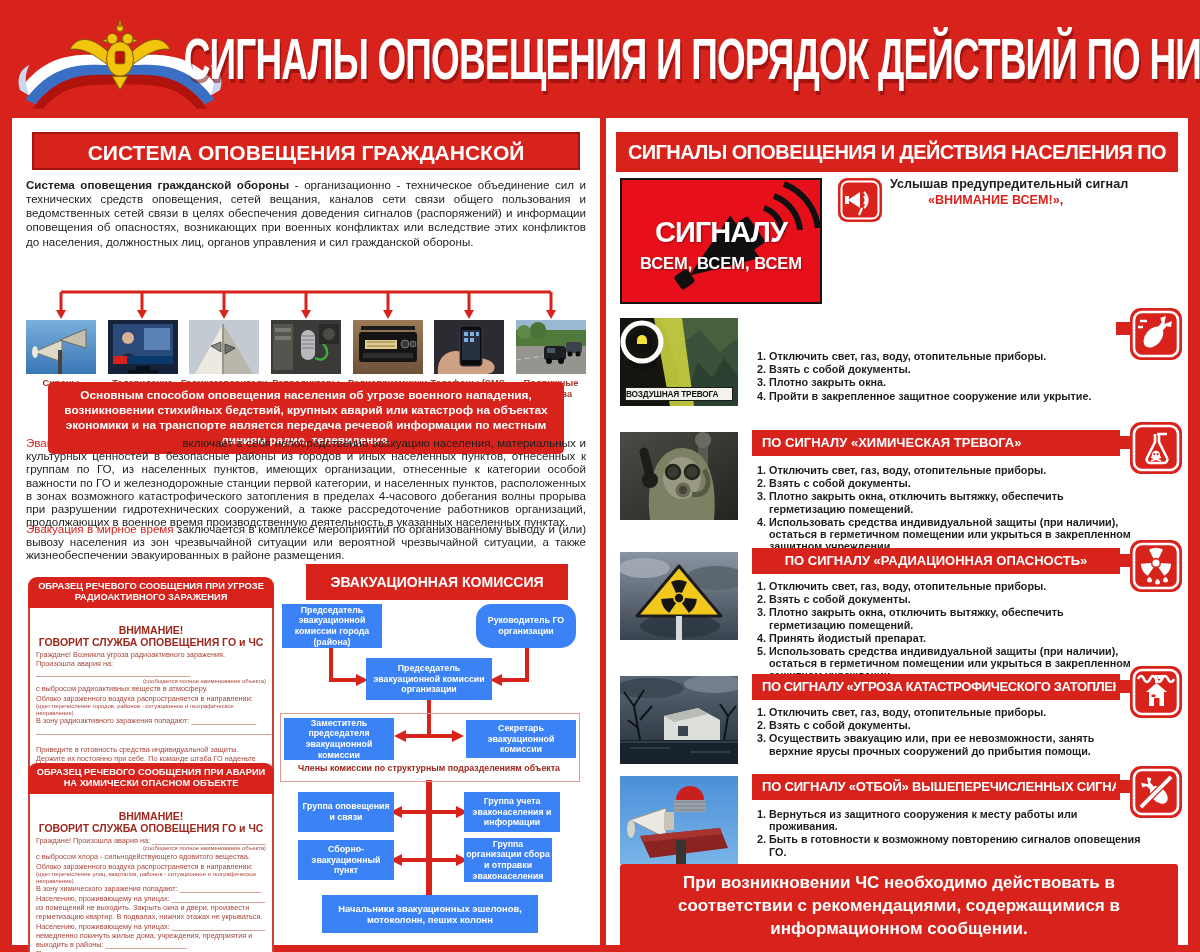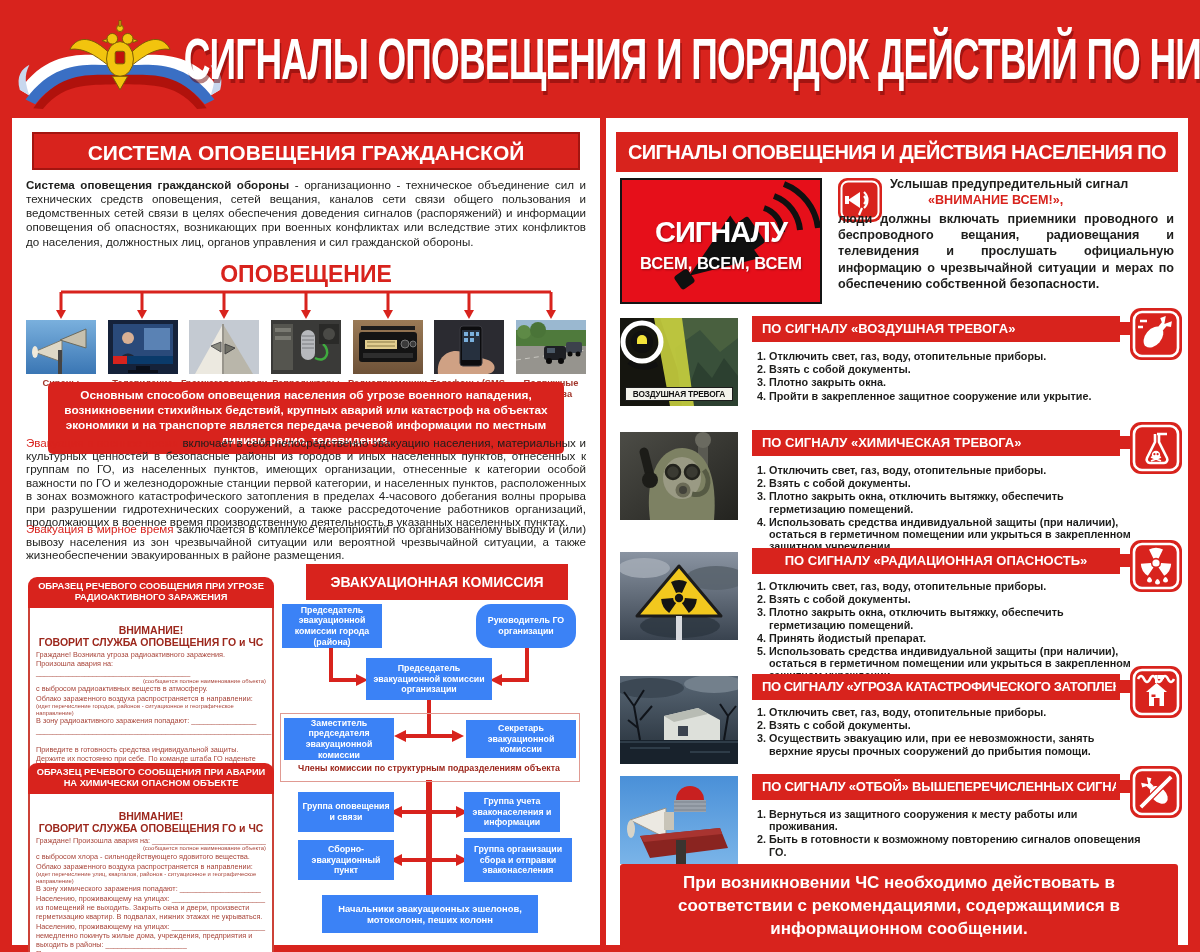--- a/index.html
+++ b/index.html
@@ -57,21 +57,21 @@
   .attn-txt .t2{color:#d8231d;margin-left:90px;margin-bottom:2px;}
   .attn-ico{position:absolute;left:232px;top:60px;width:44px;height:44px;}
   .sig-photo{position:absolute;left:14px;width:118px;height:88px;overflow:hidden;}
   .sig-hd{position:absolute;left:146px;width:368px;height:26px;background:#d8231d;color:#fff;font-weight:bold;font-size:13px;line-height:26px;padding-left:10px;box-sizing:border-box;white-space:nowrap;}
   .sig-hd.center{text-align:center;padding-left:0;}
   .sig-list{position:absolute;left:146px;width:372px;margin:0;padding:0 0 0 17px;color:#1d1d1b;font-weight:bold;font-size:10.8px;line-height:1.13;}
   .sig-list li{margin:0 0 1px 0;}
   .sig-tab{position:absolute;width:18px;height:13px;background:#d8231d;}
   .sig-ico{position:absolute;left:524px;width:52px;height:52px;}
   .photo-label{position:absolute;left:5px;right:5px;bottom:5px;background:#f3f3ec;border:1px solid #1c1c1c;color:#111;
-      font-size:8.3px;font-weight:bold;text-align:center;padding:1px 0;letter-spacing:-0.2px;}
+      font-size:8.3px;font-weight:bold;padding:1px 0;letter-spacing:-0.2px;}
   .footer-box{position:absolute;left:14px;top:746px;width:558px;box-sizing:border-box;background:#d8231d;border-radius:3px;
       color:#fff;font-weight:bold;font-size:17px;line-height:1.35;text-align:center;padding:8px 6px;}
 </style>
 </head>
 <body>
 
 <div class="hdr">
   <svg class="abs" style="left:14px;top:6px;" width="212" height="106" viewBox="0 0 220 104">
     <path d="M6,84 C40,36 82,50 110,48 C138,50 180,36 214,84 L204,90 C174,54 140,62 110,60 C80,62 46,54 16,90 Z" fill="#ffffff"></path>
     <path d="M12,94 C46,48 84,60 110,58 C136,60 174,48 208,94 L198,99 C170,64 138,71 110,69 C82,71 50,64 22,99 Z" fill="#3a6fc4"></path>
@@ -95,21 +95,20 @@
   <div class="hdr-title">
       <span>СИГНАЛЫ ОПОВЕЩЕНИЯ И ПОРЯДОК ДЕЙСТВИЙ ПО НИМ</span>
     </div>
 </div>
 
 <section class="panel panel-left">
   <div class="bar bar-left">СИСТЕМА ОПОВЕЩЕНИЯ ГРАЖДАНСКОЙ ОБОРОНЫ</div>
 
   <p class="intro"><b>Система оповещения гражданской обороны</b><span> - организационно - техническое объединение сил и технических средств оповещения, сетей вещания, каналов сети связи общего пользования и ведомственных сетей связи в целях обеспечения доведения сигналов (распоряжений) и информации оповещения об опасностях, возникающих при военных конфликтах или вследствие этих конфликтов до населения, должностных лиц, органов управления и сил гражданской обороны.</span></p>
 
-  <h2 class="opov">ОПОВЕЩЕНИЕ</h2>
 
   <svg class="abs" style="left:8px;top:170px;" width="572" height="32" viewBox="0 0 572 32">
     <g stroke="#d8231d" stroke-width="3" fill="none">
       <path d="M41,4 H531"></path>
       <path d="M41,4 V22 M122,4 V22 M204,4 V22 M286,4 V22 M368,4 V22 M449,4 V22 M531,4 V22"></path>
     </g>
     <g fill="#d8231d">
       <path d="M36,22 h10 l-5,9 Z"></path>
         <path d="M117,22 h10 l-5,9 Z"></path>
         <path d="M199,22 h10 l-5,9 Z"></path>
@@ -319,21 +318,21 @@
     <div class="fc-box" style="left:4px;top:46px;width:100px;height:44px;">Председатель эвакуационной комиссии города (района)</div>
     <div class="fc-box" style="left:198px;top:46px;width:100px;height:44px;border-radius:15px;">Руководитель ГО организации</div>
     <div class="fc-box" style="left:88px;top:100px;width:126px;height:42px;">Председатель эвакуационной комиссии организации</div>
     <div class="fc-frame"></div>
     <div class="fc-box" style="left:6px;top:160px;width:110px;height:42px;">Заместитель председателя эвакуационной комиссии</div>
     <div class="fc-box" style="left:188px;top:162px;width:110px;height:38px;">Секретарь эвакуационной комиссии</div>
     <div class="fc-caption">Члены комиссии по структурным подразделениям объекта</div>
     <div class="fc-box" style="left:20px;top:234px;width:96px;height:40px;">Группа оповещения и связи</div>
     <div class="fc-box" style="left:186px;top:234px;width:96px;height:40px;">Группа учета эваконаселения и информации</div>
     <div class="fc-box" style="left:20px;top:282px;width:96px;height:40px;">Сборно-эвакуационный пункт</div>
-    <div class="fc-box" style="left:186px;top:280px;width:108px;height:44px;">Группа организации сбора и отправки эваконаселения</div>
+    <div class="fc-box" style="left:186px;top:280px;width:88px;height:44px;">Группа организации сбора и отправки эваконаселения</div>
     <div class="fc-box" style="left:44px;top:337px;width:216px;height:38px;font-size:9.4px;">Начальники эвакуационных эшелонов, мотоколонн, пеших колонн</div>
   </div>
 </section>
 
 <section class="panel panel-right">
   <div class="bar bar-right">СИГНАЛЫ ОПОВЕЩЕНИЯ И ДЕЙСТВИЯ НАСЕЛЕНИЯ ПО НИМ:</div>
 
   <div class="attn-box">
     <svg width="198" height="122" viewBox="0 0 198 122">
       <g transform="rotate(-35 110 66)" fill="#101010">
@@ -355,38 +354,36 @@
     <rect width="44" height="44" rx="9" fill="#d8231d"></rect>
     <rect x="3.5" y="3.5" width="37" height="37" rx="6.5" fill="none" stroke="#fff" stroke-width="2"></rect>
     <polygon points="10,22 22,14 22,30" fill="#fff"></polygon>
     <rect x="7" y="18" width="4" height="8" fill="#fff"></rect>
     <path d="M26,14 a11,11 0 0 1 0,16 M26,18 a6,6 0 0 1 0,8" stroke="#fff" stroke-width="2.2" fill="none"></path>
     <path d="M24,30 l-3,7" stroke="#fff" stroke-width="2.2"></path>
   </svg>
   <div class="attn-txt">
     <div class="t1">Услышав предупредительный  сигнал</div>
     <div class="t2">«ВНИМАНИЕ ВСЕМ!»,</div>
-    <div class="t3" style="text-align:justify;">люди  должны  включать приемники  проводного  и беспроводного вещания, радиовещания и телевидения и прослушать официальную информацию о чрезвычайной ситуации и мерах по обеспечению собственной безопасности.</div>
   </div>
 
   <div class="sig-photo" style="top:200px;">
     <svg width="118" height="88" viewBox="0 0 118 88">
       <rect width="118" height="88" fill="#15150f"></rect>
       <polygon points="40,0 118,0 118,88 70,88" fill="#49603f"></polygon>
       <path d="M55,30 L80,12 L100,34 L118,20 V88 H62 Z" fill="#39503a"></path>
       <path d="M62,88 L78,44 L92,60 L104,40 L118,58 V88 Z" fill="#2c4030"></path>
       <polygon points="34,0 62,0 74,88 50,88" fill="#c8cf3e" opacity="0.9"></polygon>
       <circle cx="22" cy="24" r="19" fill="none" stroke="#fff" stroke-width="5"></circle>
       <circle cx="22" cy="24" r="11" fill="#101010"></circle>
       <path d="M22,17 a5,5 0 0 1 5,5 v4 h-10 v-4 a5,5 0 0 1 5,-5 Z" fill="#f2e23a"></path>
       <path d="M37,46 a26,26 0 0 1 -28,-2" stroke="#101010" stroke-width="5" fill="none"></path>
     </svg>
     <div class="photo-label">ВОЗДУШНАЯ ТРЕВОГА</div>
   </div>
-  <div class="sig-hd" style="top:198px;">ПО СИГНАЛУ «ВОЗДУШНАЯ ТРЕВОГА»</div>
   <div class="sig-tab" style="left:510px;top:204px;"></div>
   <svg class="sig-ico" style="top:190px;" viewBox="0 0 52 52">
     <rect width="52" height="52" rx="11" fill="#d8231d"></rect>
     <rect x="4" y="4" width="44" height="44" rx="8" fill="none" stroke="#fff" stroke-width="2.6"></rect>
     <g fill="#fff" transform="rotate(40 26 26)">
       <ellipse cx="26" cy="30" rx="8" ry="12"></ellipse>
       <rect x="23" y="13" width="6" height="6"></rect>
       <path d="M22,6 L26,13 L30,6 L33,11 L26,15 L19,11 Z"></path>
     </g>
     <path d="M10,13 h7 M8,19 h5" stroke="#fff" stroke-width="2.4"></path>

